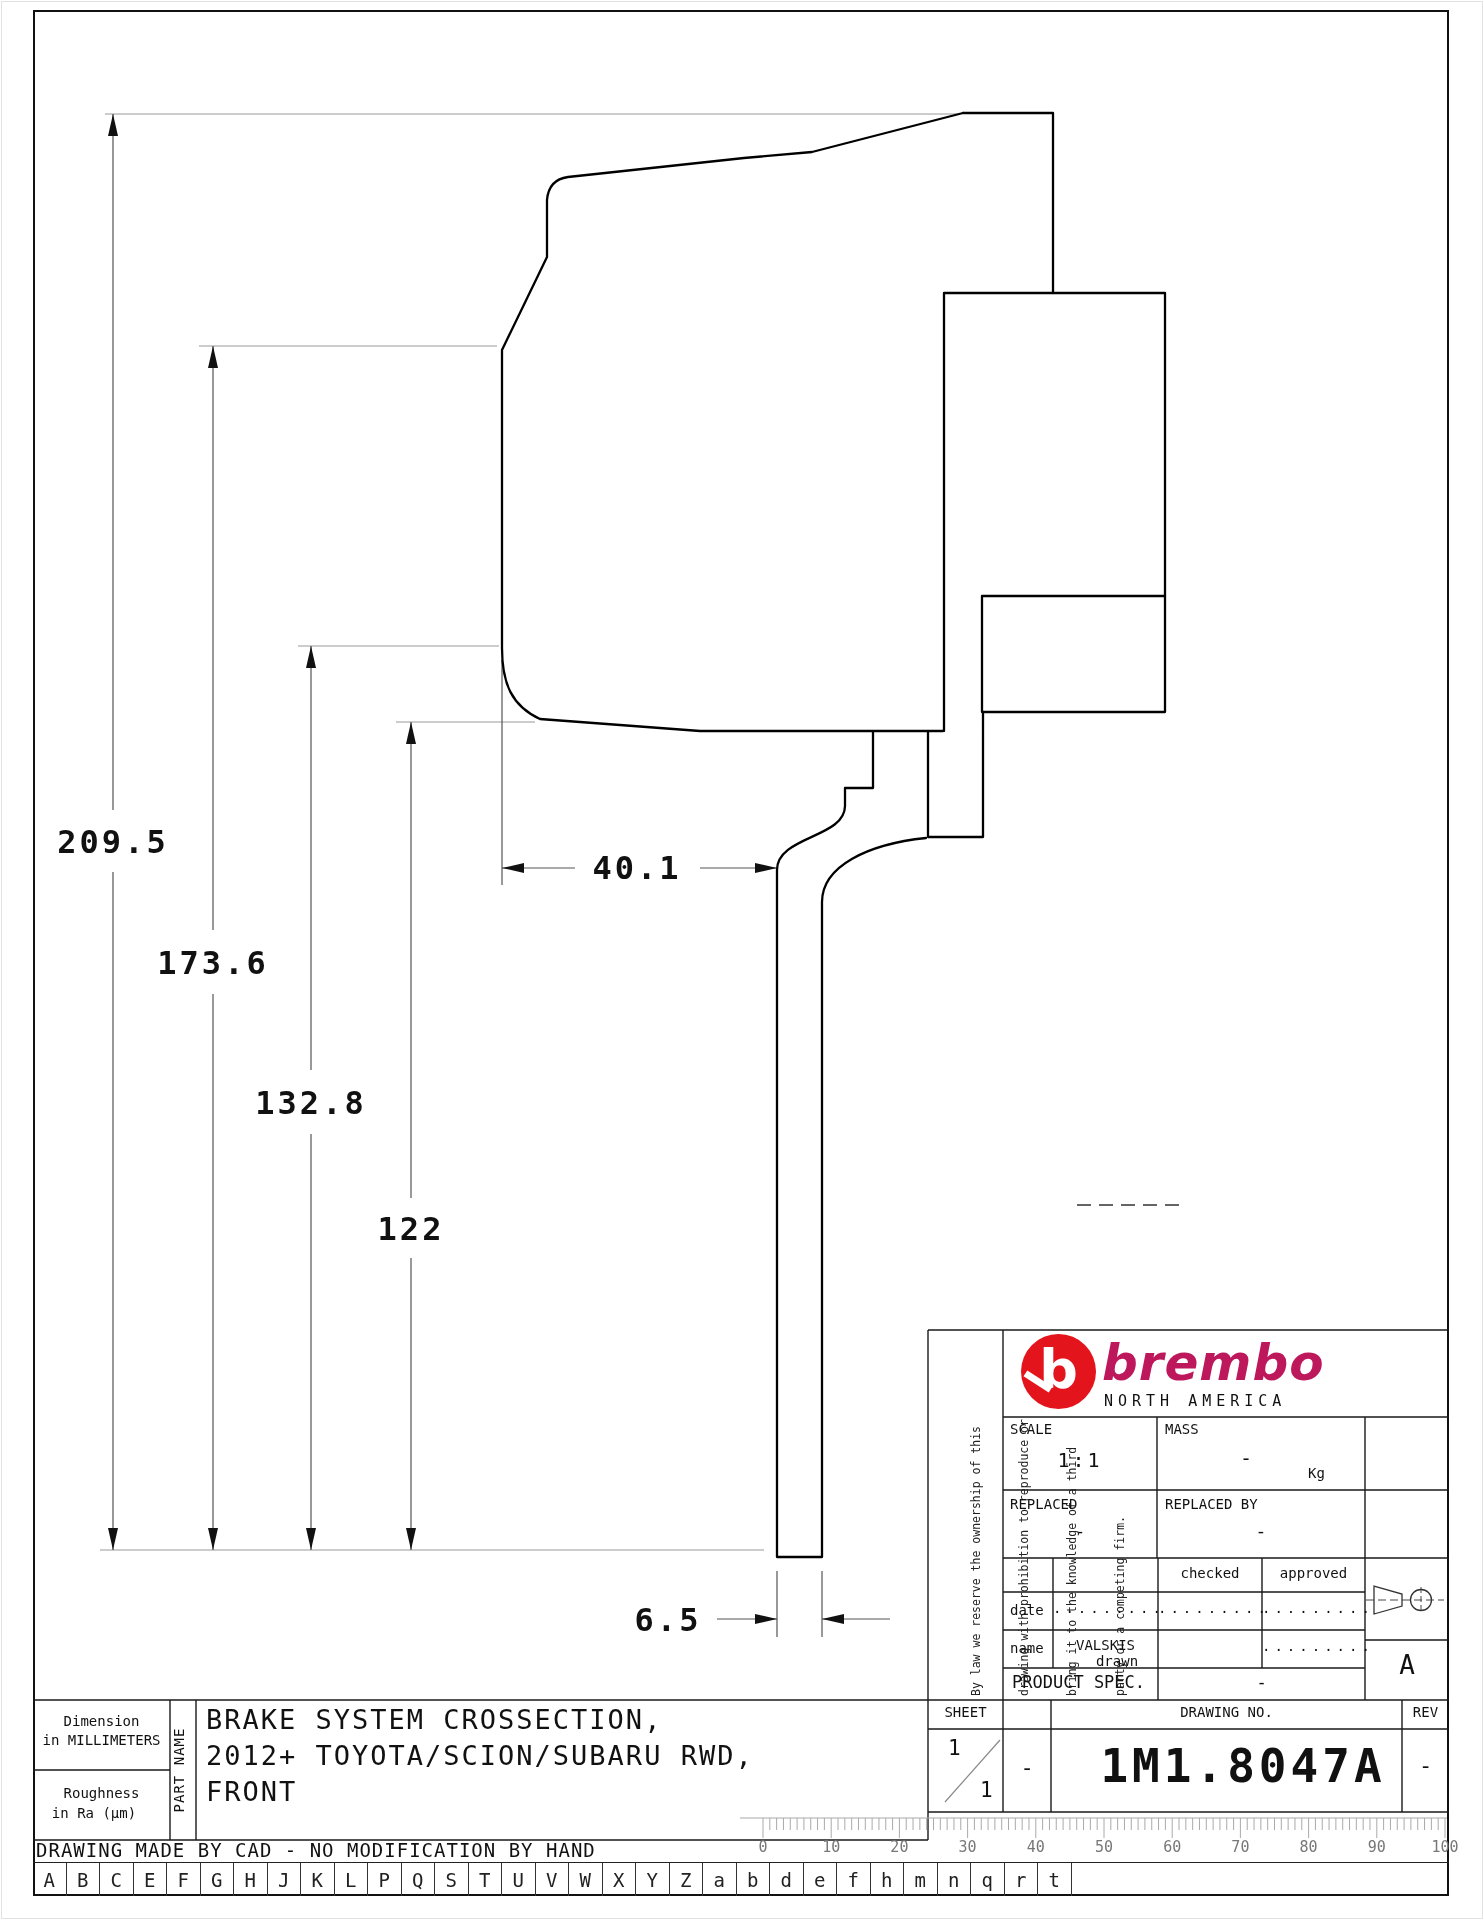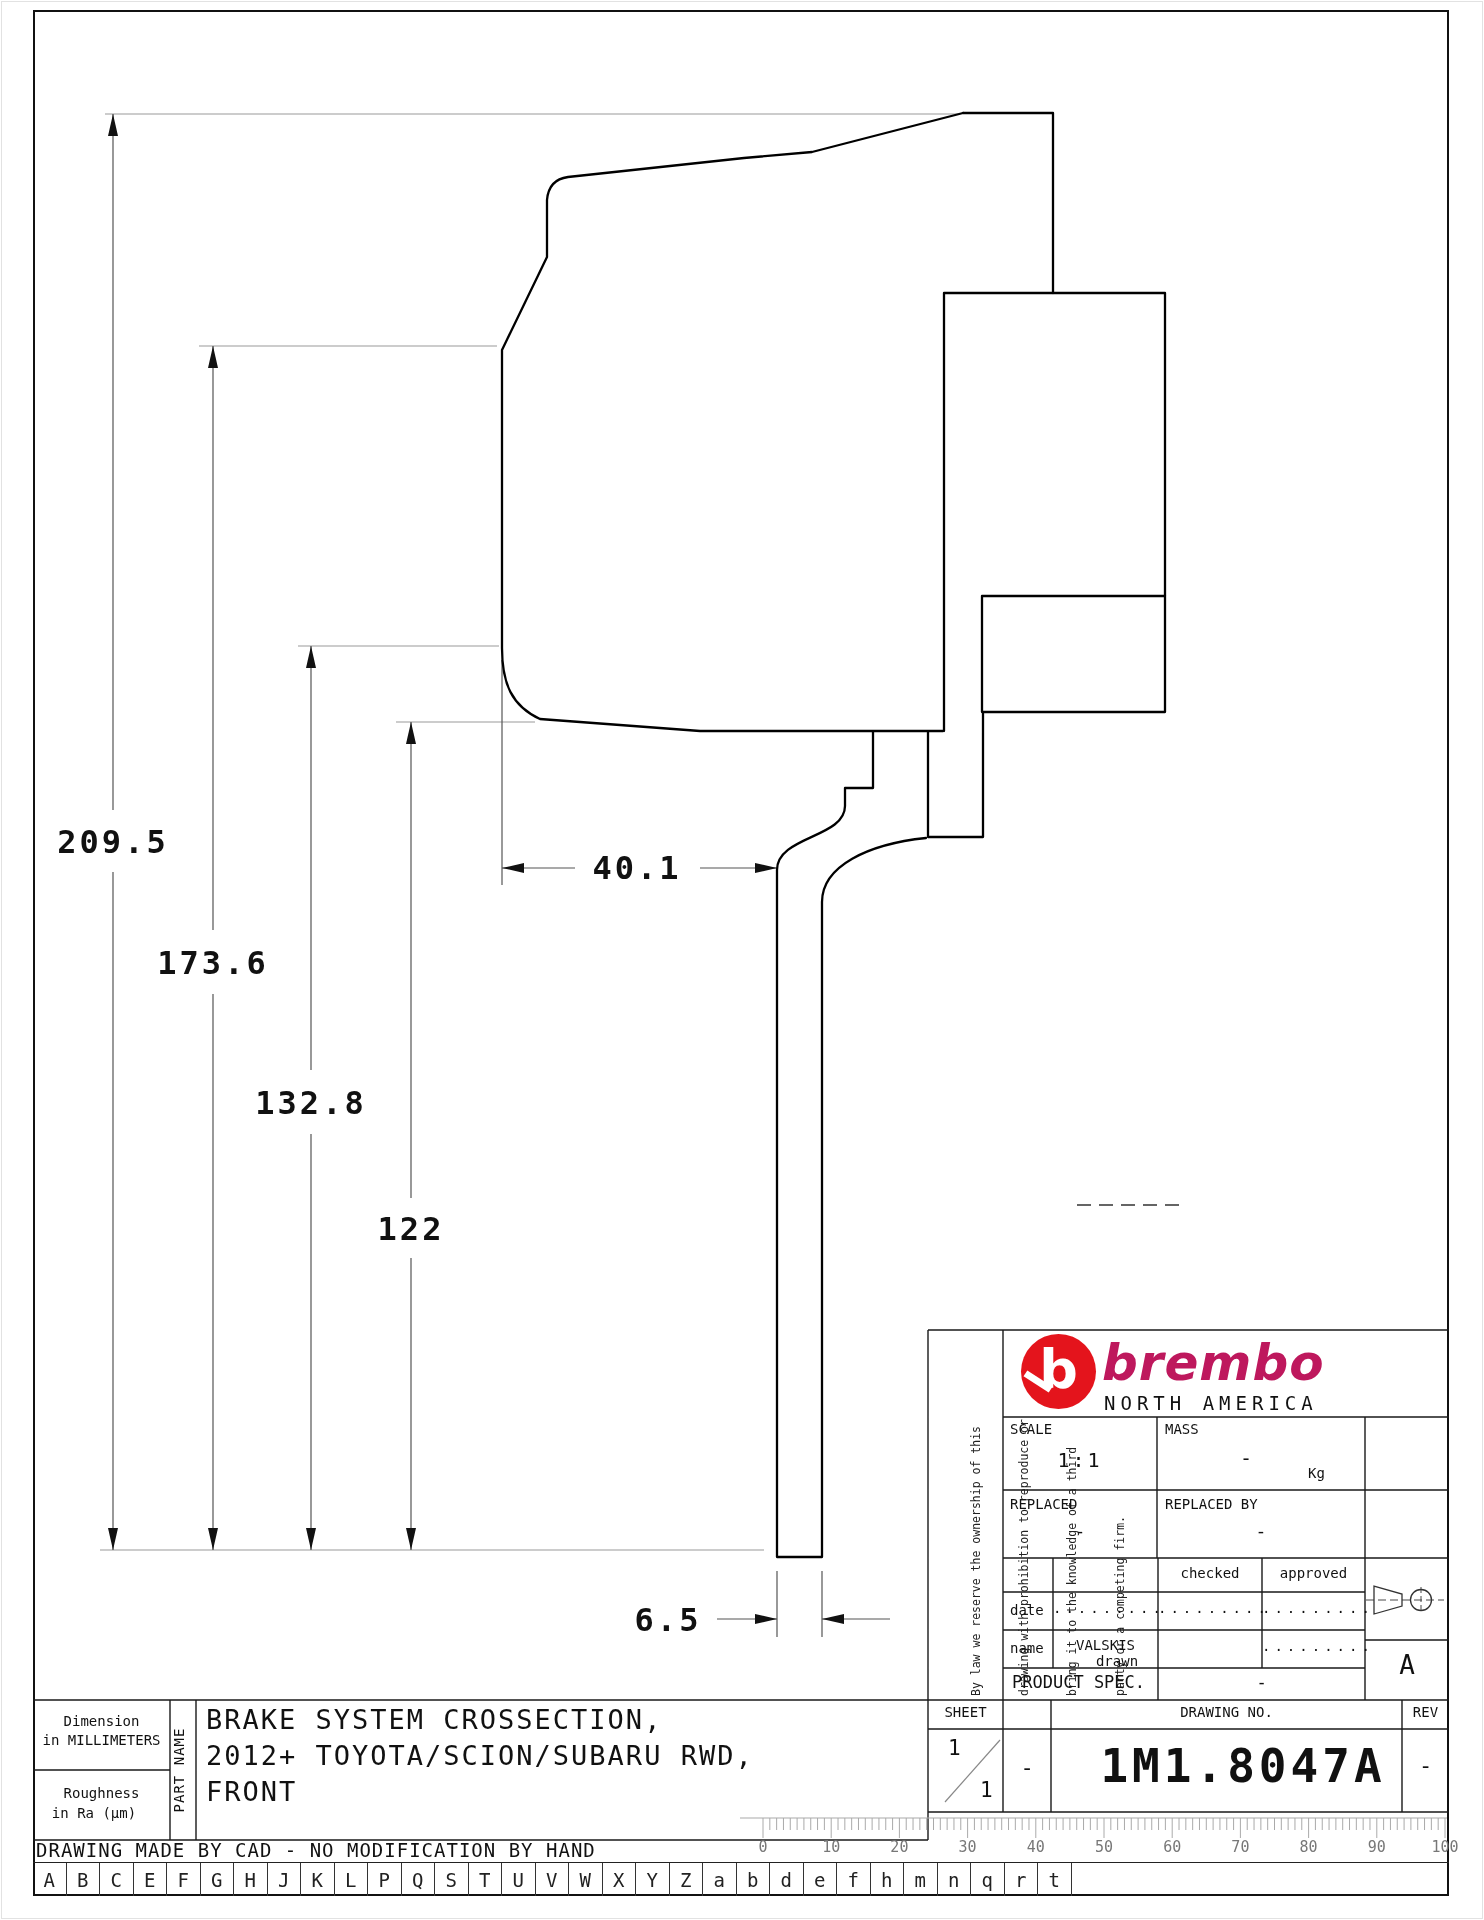--- a/index.html
+++ b/index.html
@@ -232,21 +232,21 @@
   <div>drawing with prohibition to reproduce or</div>
   <div>bring it to the knowledge of a third</div>
   <div>party or a competing firm.</div>
 </div>
 
 <div class="brandmark">
   <div class="bchar">b</div>
   <div class="slit"></div>
 </div>
 <div class="brandword">brembo</div>
-<div class="t" style="left:1104px;top:1394px;font-size:19px;letter-spacing:5px;text-align:center;">NORTH AMERICA</div>
+<div class="t" style="left:1104px;top:1394px;font-size:15px;letter-spacing:5px;text-align:center;">NORTH AMERICA</div>
 
 <div class="t small" style="left:1010px;top:1422px;">SCALE</div>
 <div class="t ctr" style="left:1003px;top:1450px;width:154px;font-size:20px;letter-spacing:3px;">1:1</div>
 <div class="t small" style="left:1165px;top:1422px;">MASS</div>
 <div class="t ctr" style="left:1157px;top:1448px;width:178px;font-size:20px;">-</div>
 <div class="t" style="left:1308px;top:1466px;font-size:14px;">Kg</div>
 
 <div class="t small" style="left:1010px;top:1497px;">REPLACED</div>
 <div class="t ctr" style="left:1003px;top:1522px;width:154px;font-size:18px;">-</div>
 <div class="t small" style="left:1165px;top:1497px;">REPLACED BY</div>

